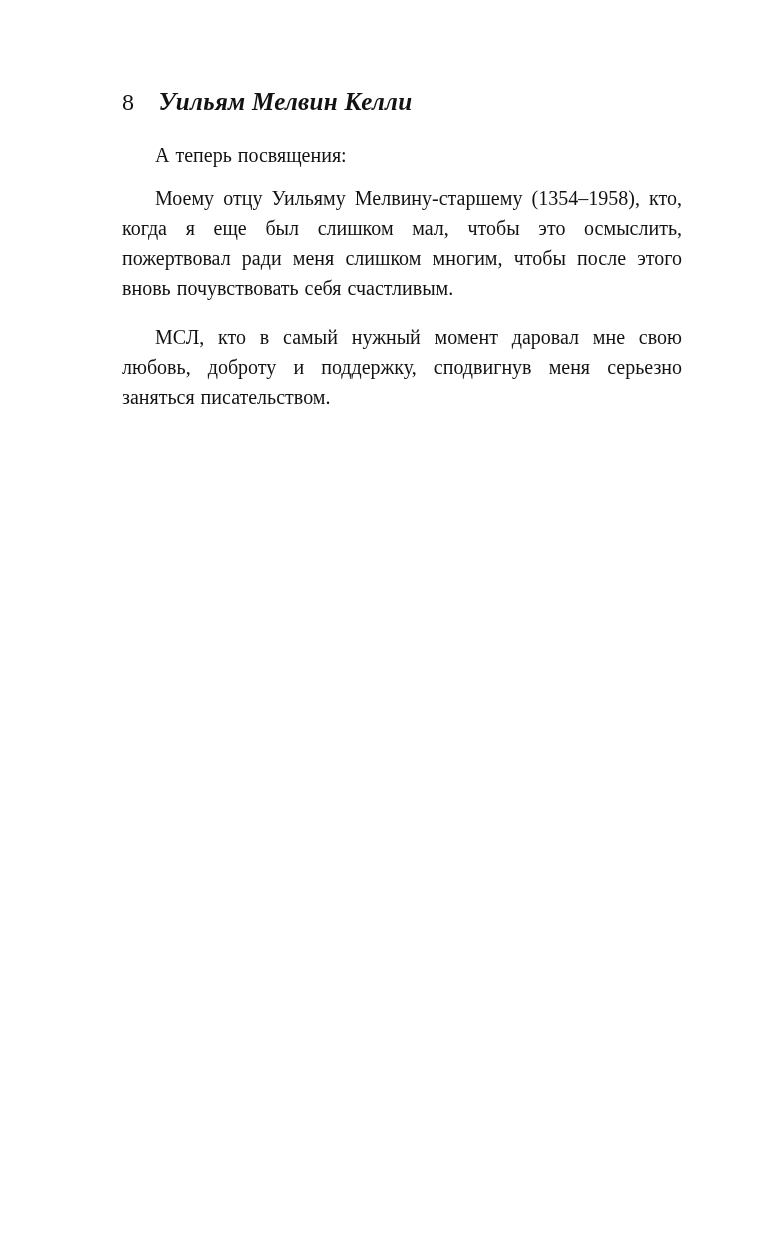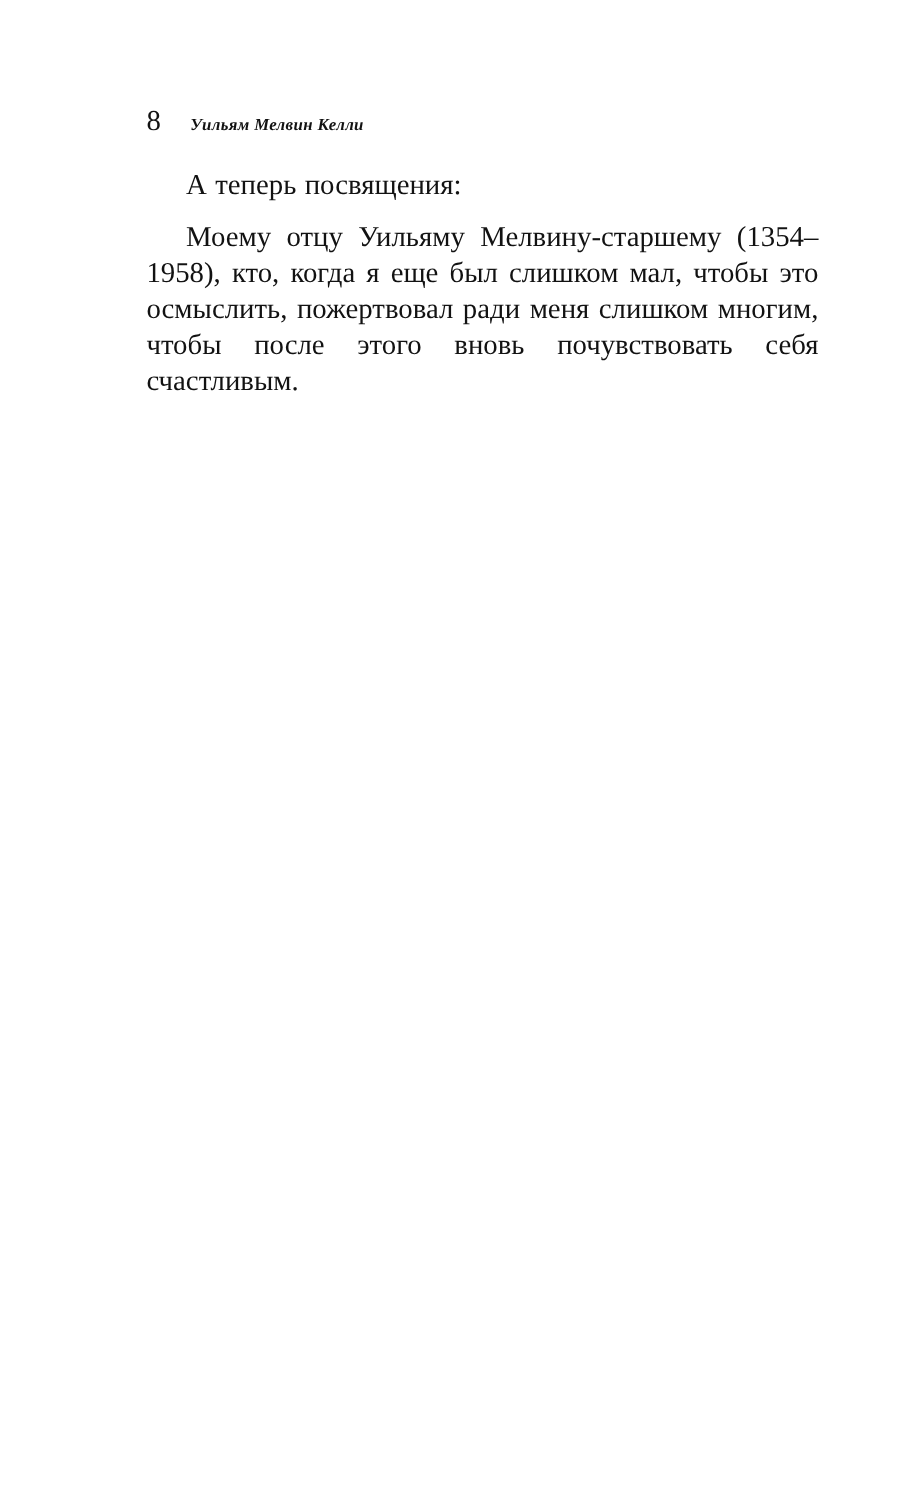--- a/index.html
+++ b/index.html
@@ -26,31 +26,31 @@
     gap: 24px;
     white-space: nowrap;
   }
   .page-number {
     font-size: 24px;
     font-weight: 400;
     font-style: normal;
     letter-spacing: 0.5px;
   }
   .running-title {
-    font-size: 14px;
+    font-size: 25px;
     font-style: italic;
     font-weight: bold;
     letter-spacing: 0.3px;
   }
   .body-text {
     position: absolute;
     top: 140px;
     left: 122px;
     width: 560px;
-    font-size: 24px;
+    font-size: 20px;
     line-height: 30px;
     text-align: justify;
     word-spacing: 1px;
   }
   .body-text p {
     margin: 0 0 13px 0;
     text-indent: 33px;
   }
   .body-text p.intro {
     text-align: left;
@@ -68,15 +68,16 @@
     <span class="page-number">8</span>
     <span class="running-title">Уильям Мелвин Келли</span>
   </div>
 
   <div class="body-text">
     <p class="intro">А теперь посвящения:</p>
 
 
     <p>Моему отцу Уильяму Мелвину-старшему (1354–1958), кто, когда я еще был слишком мал, чтобы это осмыслить, пожертвовал ради меня слишком многим, чтобы после этого вновь почувствовать себя счастливым.</p>
 
+    <p class="spaced-before">МСЛ, кто в самый нужный момент даровал мне свою любовь, доброту и поддержку, сподвигнув меня серьезно заняться писательством.</p>
   </div>
 
 </div>
 
 </body></html>

